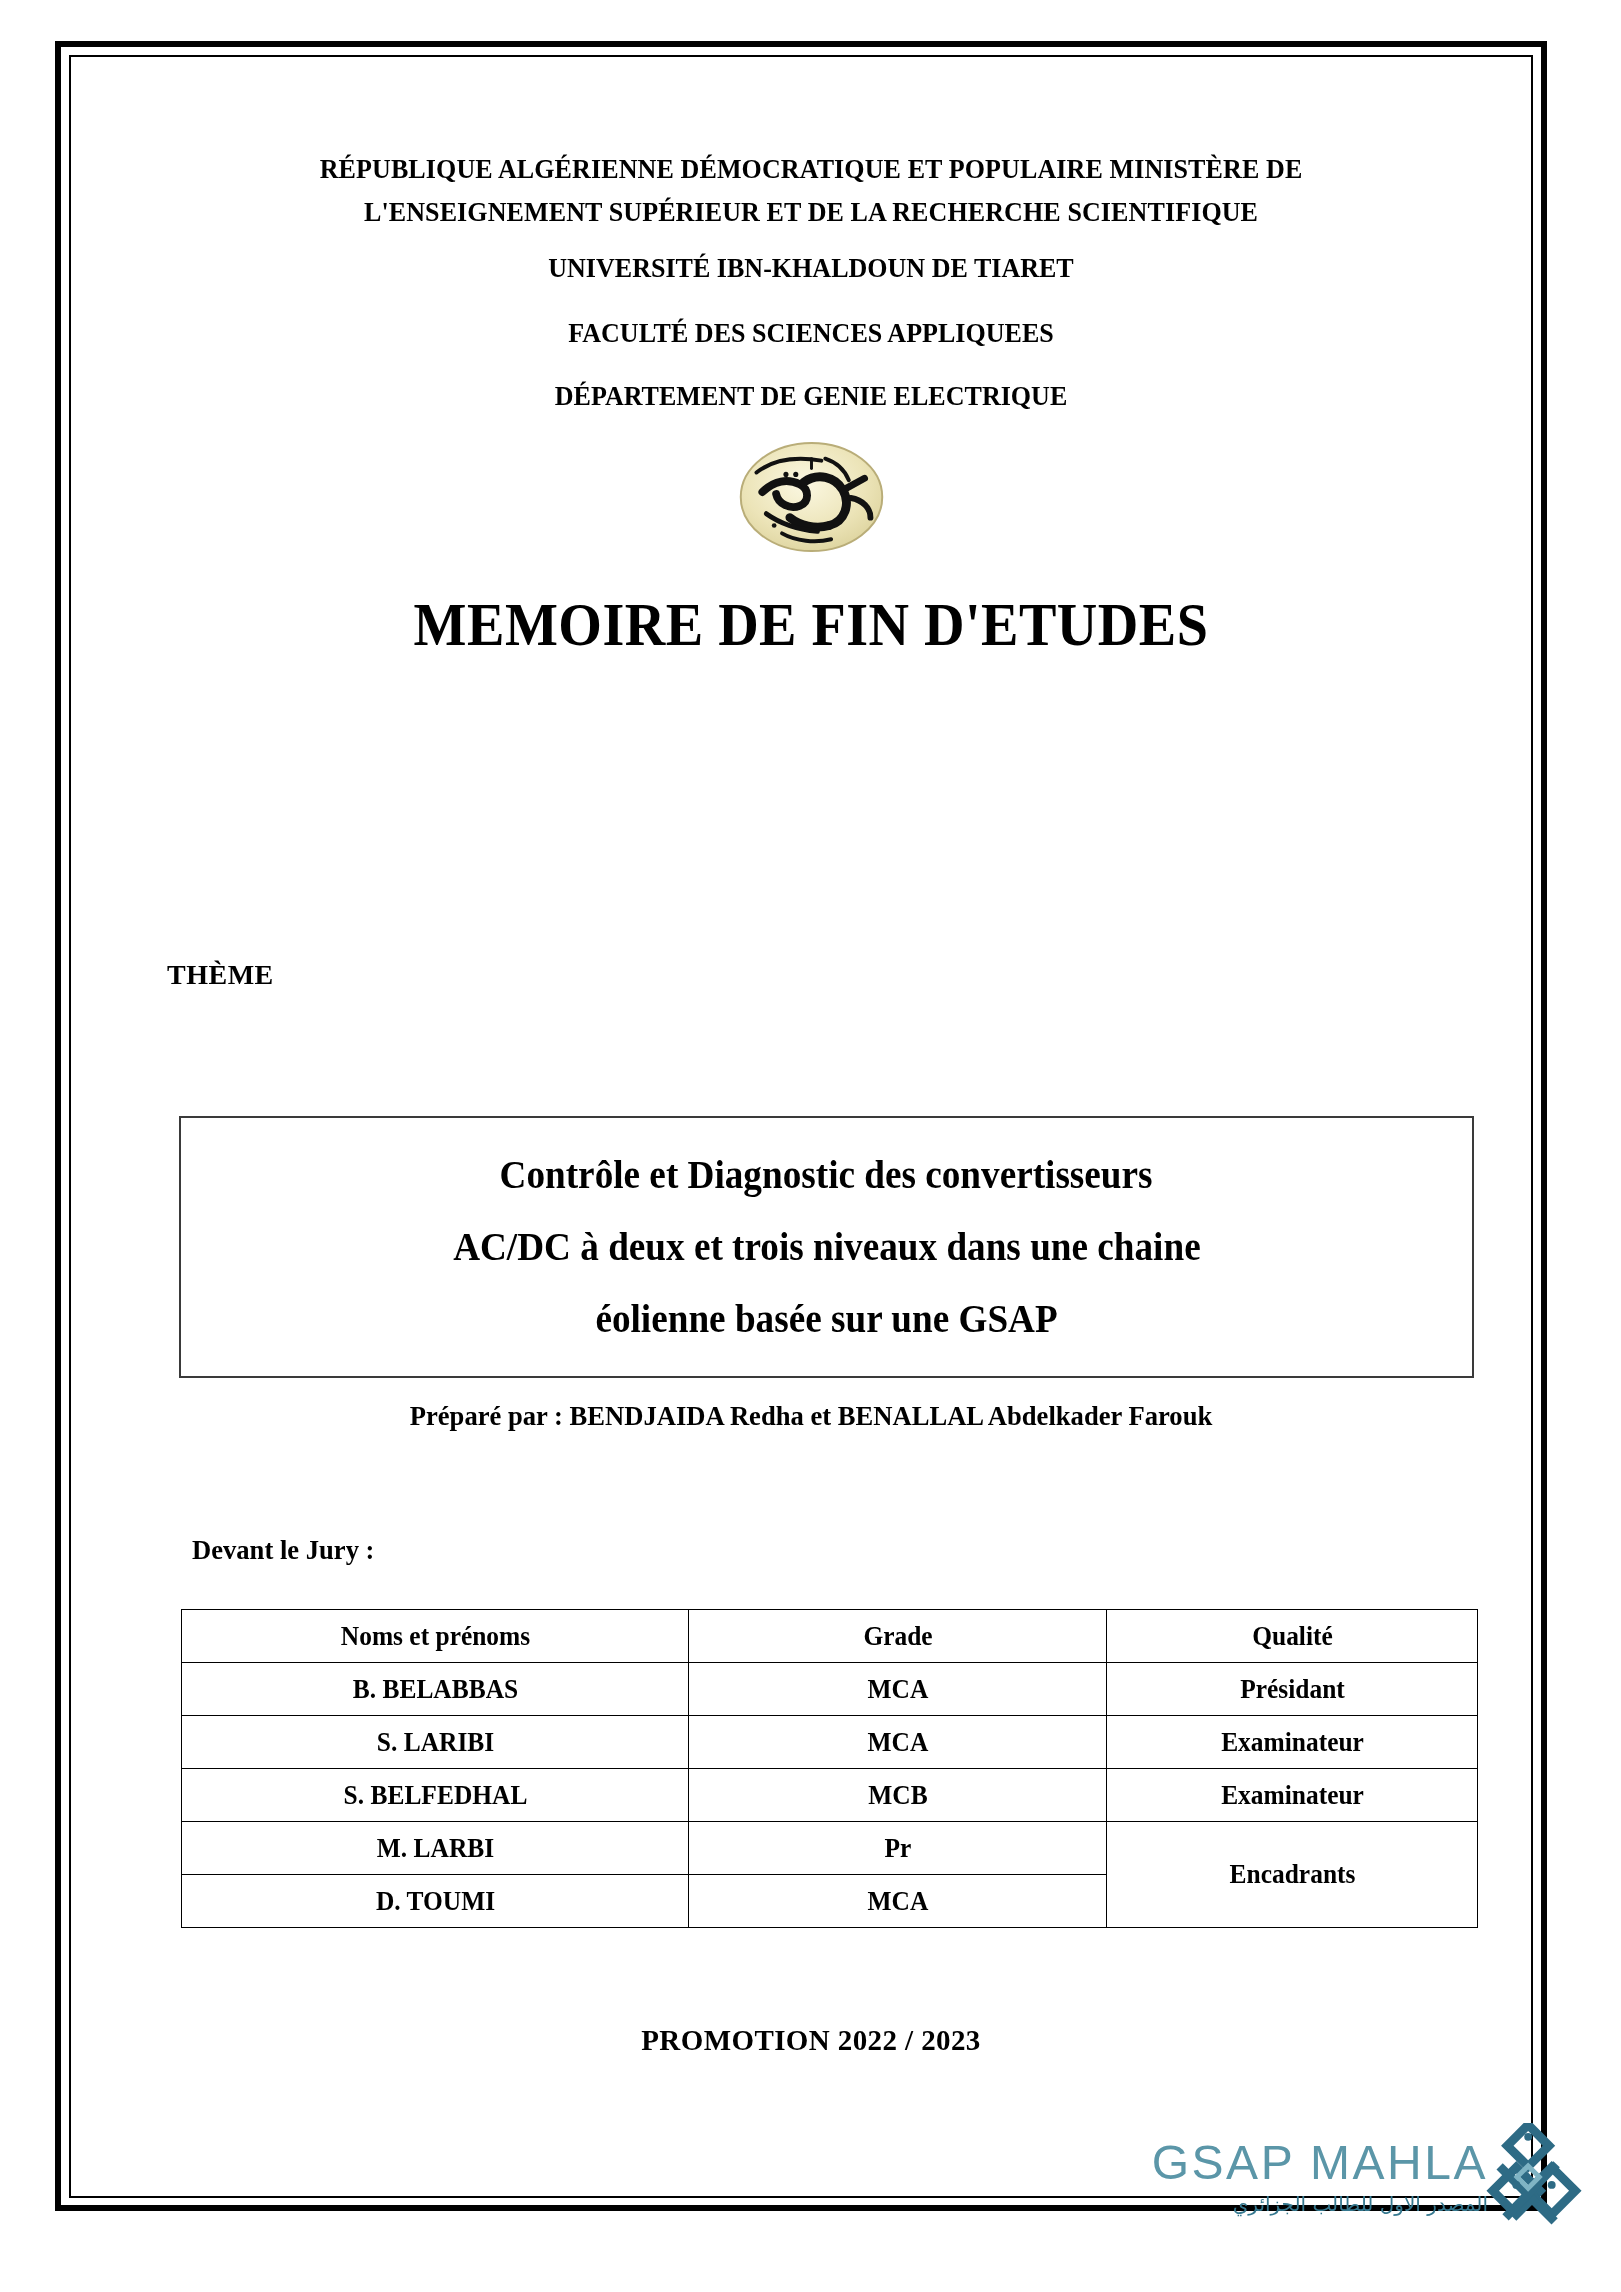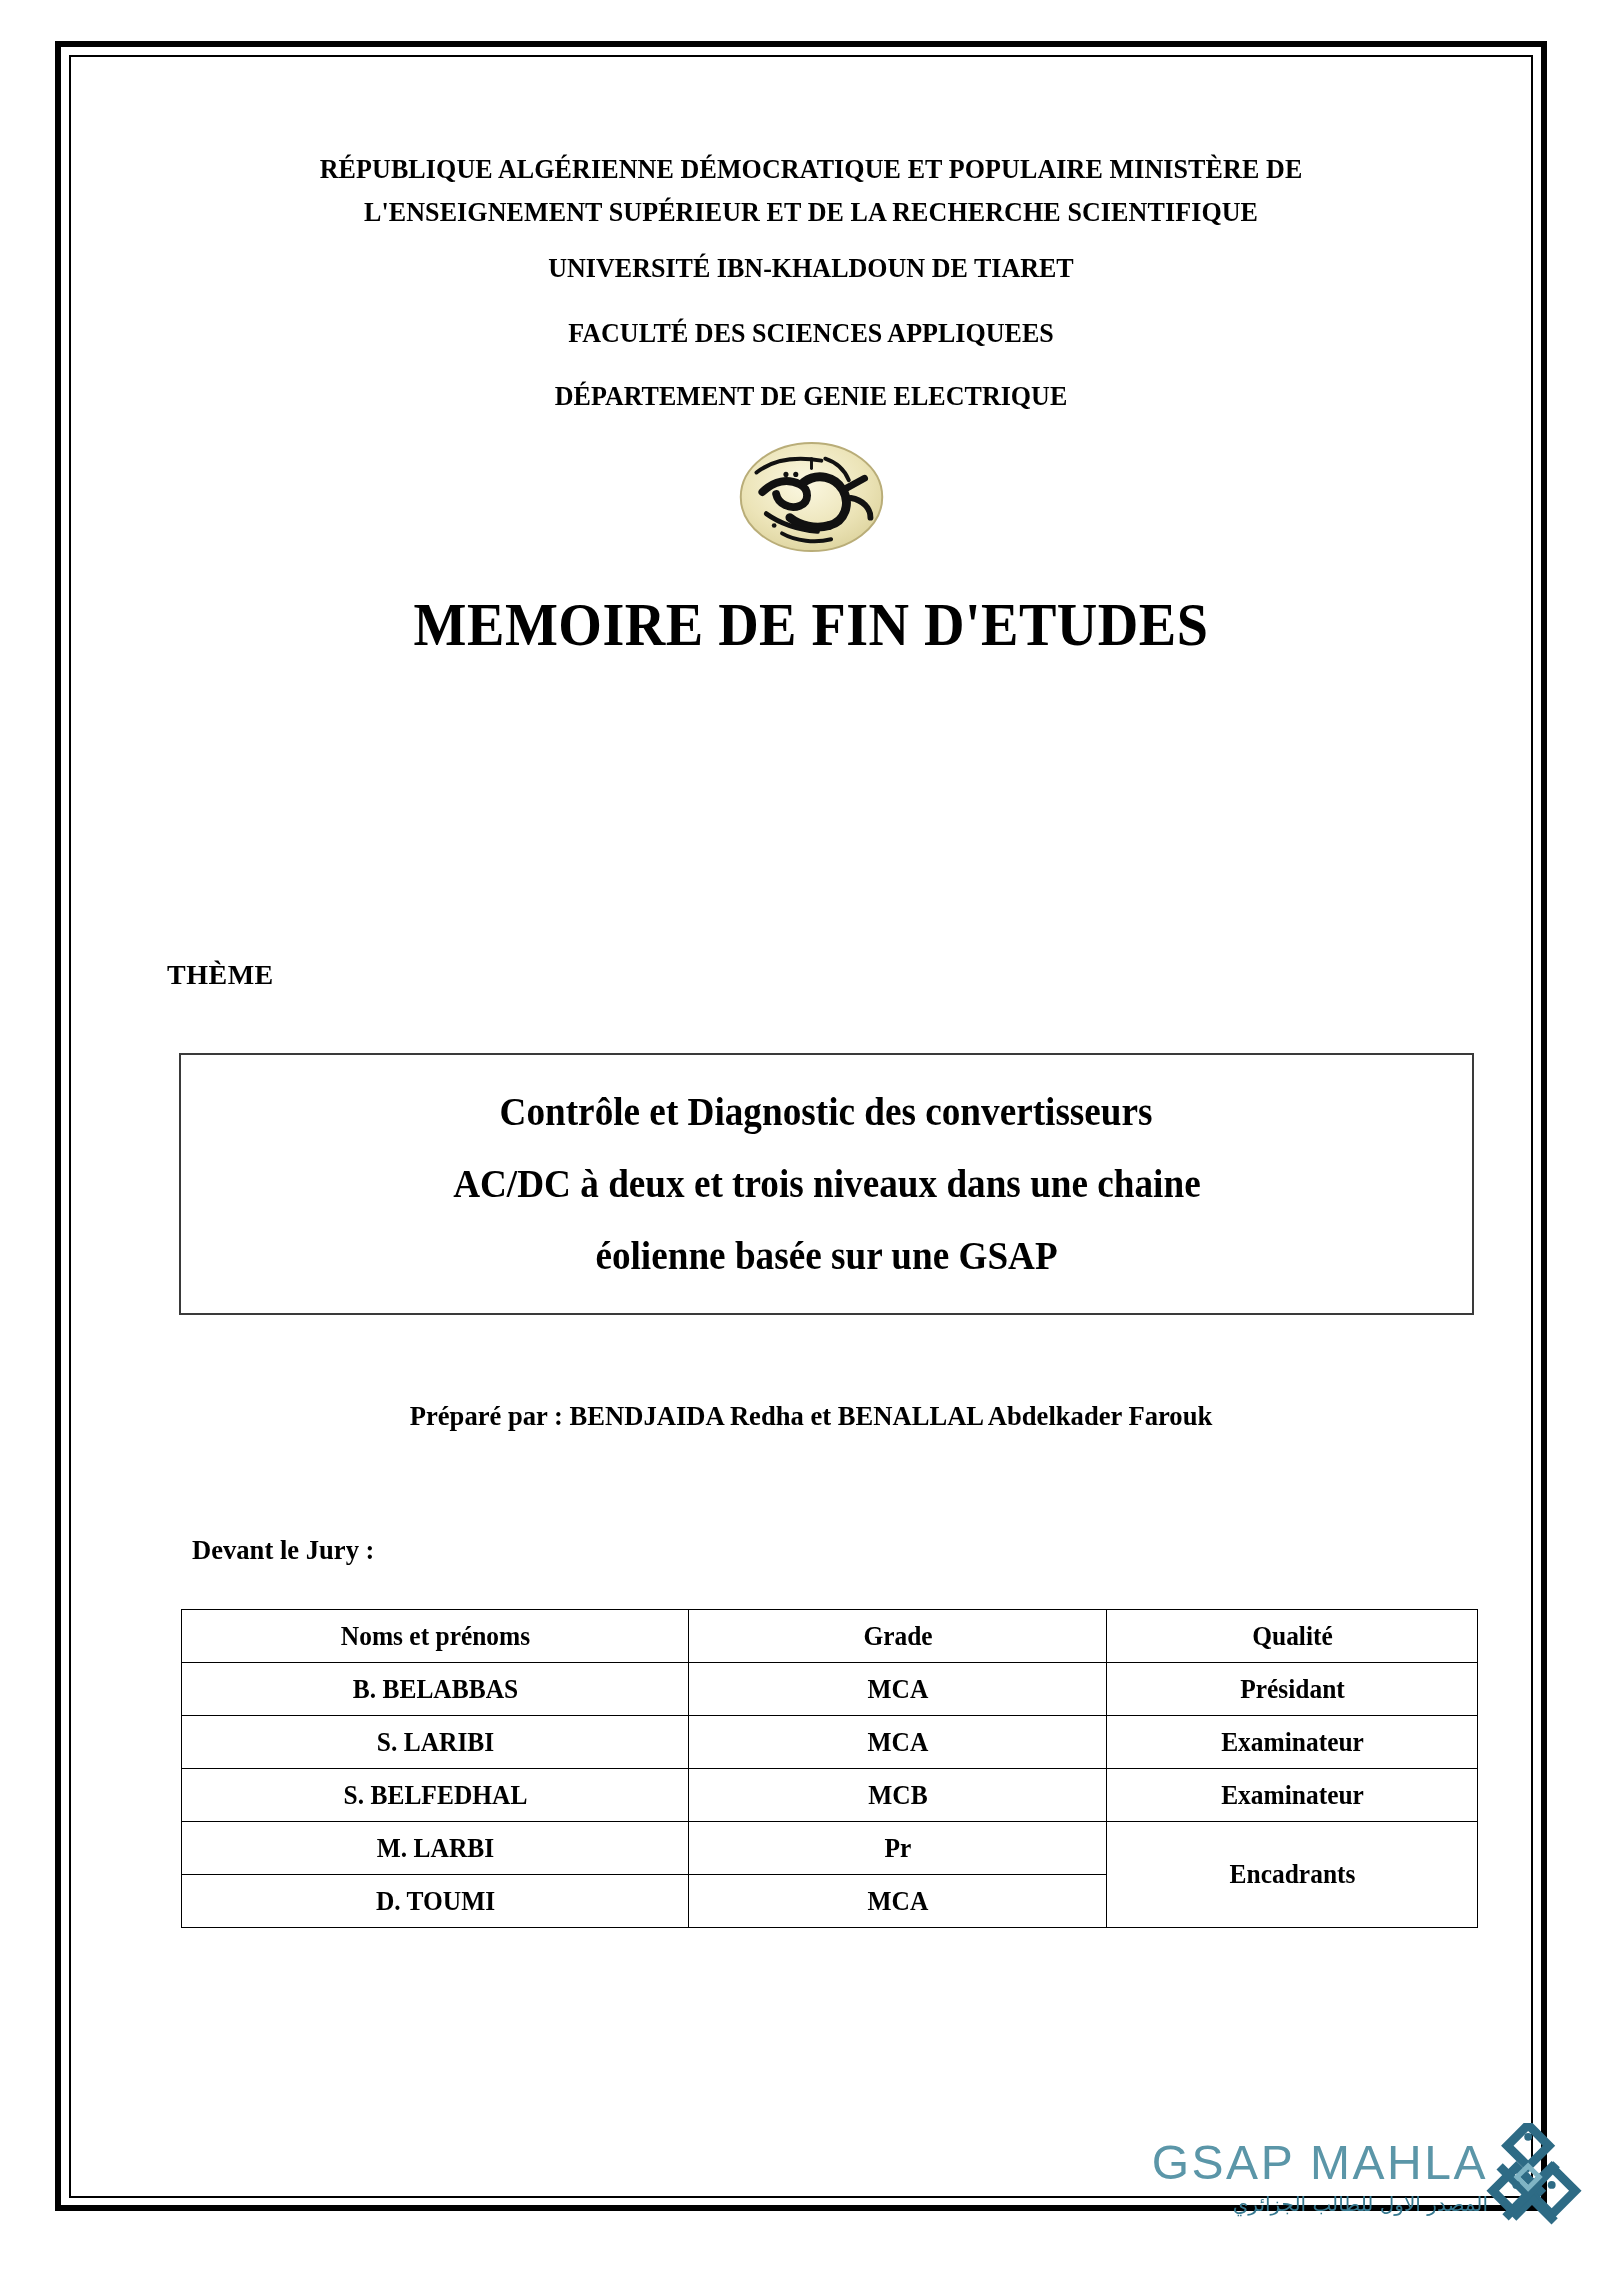--- a/index.html
+++ b/index.html
@@ -135,21 +135,21 @@
     width: 1288px;
     font-weight: bold;
     font-size: 28px;
     letter-spacing: 0.5px;
   }
 
   
   .theme-box {
     position: absolute;
     left: 179px;
-    top: 1053px;
+    top: 1116px;
     width: 1295px;
     height: 262px;
     border: 2px solid #3a3a3a;
     box-sizing: border-box;
     display: flex;
     flex-direction: column;
     align-items: center;
     justify-content: center;
   }
   .theme-line {
@@ -353,20 +353,21 @@
         <td>Pr</td>
         <td rowspan="2">Encadrants</td>
       </tr>
       <tr>
         <td>D. TOUMI</td>
         <td>MCA</td>
       </tr>
     </tbody>
   </table>
 
+  <div class="promotion">PROMOTION 2022 / 2023</div>
 
   <div class="watermark">
     <div class="wm-text">GSAP MAHLA</div>
     <div class="wm-arabic">المصدر الاول للطالب الجزائري</div>
     <div class="wm-mark">
       <svg width="110" height="116" viewBox="0 0 112 118" xmlns="http://www.w3.org/2000/svg">
         <g stroke="#2e6b85" stroke-width="9" fill="none" stroke-linejoin="miter">
           <rect x="34" y="8" width="30" height="30" transform="rotate(45 49 23)"></rect>
           <rect x="20" y="52" width="34" height="34" transform="rotate(45 37 69)"></rect>
           <rect x="56" y="52" width="34" height="34" transform="rotate(45 73 69)"></rect>

